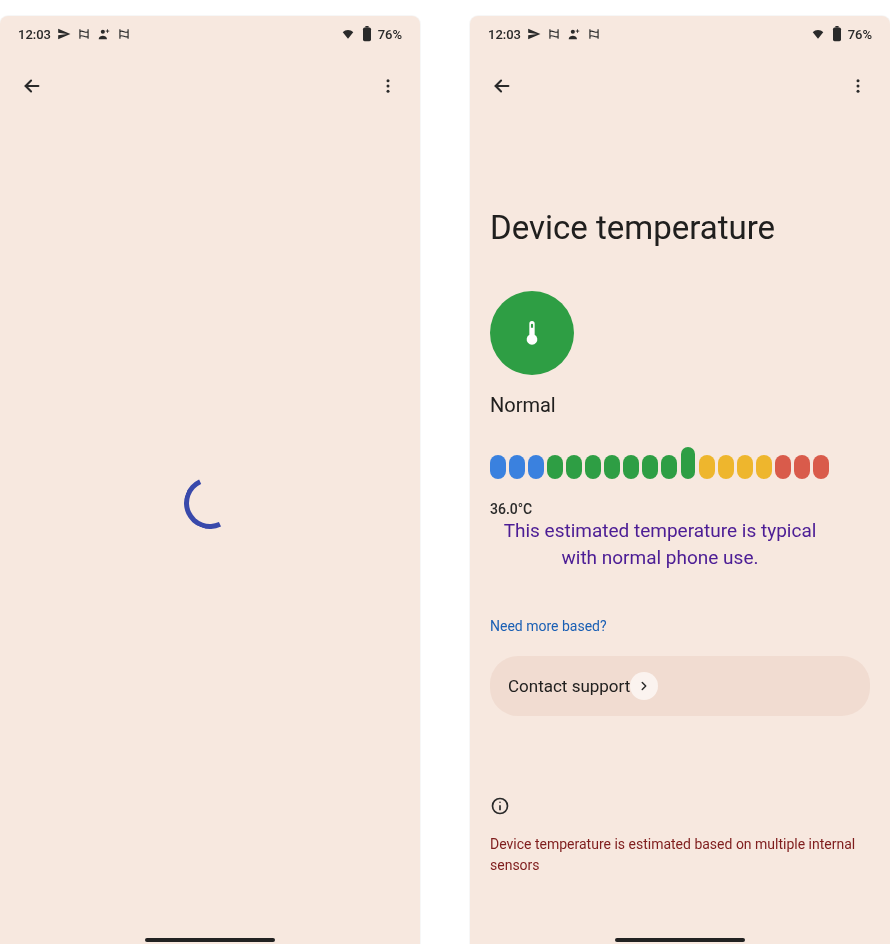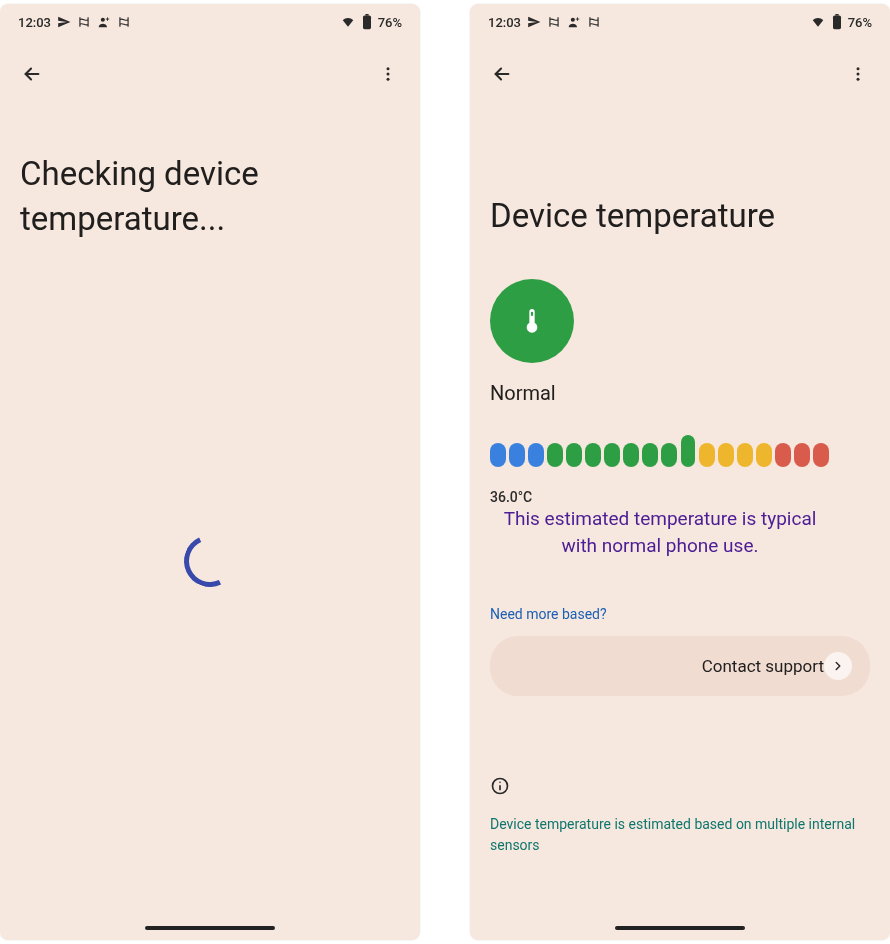--- a/index.html
+++ b/index.html
@@ -8,21 +8,21 @@
     --muted:#5b5b5b;
     --link:#1a5fb4;
     --green:#2e9e44;
     --pill-blue:#3a81df;
     --pill-green:#2e9e44;
     --pill-yellow:#eeb62d;
     --pill-red:#d95b4b;
     --card:#f1dcd1;
   }
   html,body{margin:0;padding:0;background:#fff;font-family:Roboto,-apple-system,Helvetica,Arial,sans-serif;}
-  .stage{width:890px;height:944px;display:flex;gap:50px;justify-content:center;align-items:flex-start;padding:4px 0;box-sizing:border-box;}
+  .stage{width:890px;height:944px;display:flex;gap:50px;justify-content:center;align-items:flex-start;padding:16px 0;box-sizing:border-box;}
   .phone{width:420px;height:936px;background:var(--bg);border-radius:8px;position:relative;overflow:hidden;box-shadow:0 0 0 1px rgba(0,0,0,0.03);}
   .phone-inner{position:absolute;inset:0;display:flex;flex-direction:column;}
   
   .statusbar{height:36px;display:flex;align-items:center;justify-content:space-between;padding:0 18px;color:#2a2a2a;font-size:13px;font-weight:500;}
   .statusbar .left, .statusbar .right{display:flex;align-items:center;gap:6px;}
   .ic{display:inline-flex;align-items:center;justify-content:center;}
   
   .appbar{height:56px;display:flex;align-items:center;justify-content:space-between;padding:0 12px;margin-top:6px;}
   .iconbtn{width:40px;height:40px;border-radius:50%;display:flex;align-items:center;justify-content:center;color:#2a2a2a;}
   
@@ -33,25 +33,25 @@
   
   .tempblock{display:flex;flex-direction:column;align-items:flex-start;margin-top:40px;}
   .thermo-circle{width:84px;height:84px;border-radius:50%;background:var(--green);display:flex;align-items:center;justify-content:center;}
   .status-label{font-size:20px;color:var(--text);margin-top:18px;}
   .meter{display:flex;gap:3px;margin-top:30px;align-items:flex-end;justify-content:center;}
   .pill{width:16px;height:24px;border-radius:9px;}
   .pill.current{height:32px;width:14px;border-radius:8px;margin:0 1px;}
   .temp-value{font-size:14px;font-weight:500;color:#2b2b2b;margin-top:22px;}
   .temp-desc{font-size:19px;color:#4c1d95;text-align:center;max-width:340px;line-height:1.45;}
   .helplink{color:#1a5fb4;font-size:14px;margin-top:46px;align-self:flex-start;}
-  .card{margin-top:14px;background:var(--card);border-radius:28px;height:60px;display:flex;align-items:center;justify-content:flex-end;padding:0 18px;}
+  .card{margin-top:22px;background:var(--card);border-radius:28px;height:60px;display:flex;align-items:center;justify-content:flex-start;padding:0 18px;}
   .card .label{font-size:17px;color:var(--text);}
   .chev{width:28px;height:28px;border-radius:50%;background:#fbf3ef;display:flex;align-items:center;justify-content:center;}
   .info-section{margin-top:80px;}
-  .info-text{font-size:14px;color:#0f766e;margin-top:14px;line-height:1.5;}
+  .info-text{font-size:14px;color:#7f1d1d;margin-top:14px;line-height:1.5;}
   .learn{color:#1a5fb4;font-size:14px;margin-top:18px;text-decoration:underline;text-underline-offset:3px;}
   
   .navpill{position:absolute;bottom:10px;left:50%;transform:translateX(-50%);width:130px;height:4px;border-radius:3px;background:#222;}
 </style>
 </head>
 <body>
 
 <div class="stage">
 
   <div class="phone">
@@ -108,21 +108,20 @@
         <div class="iconbtn">
           <svg width="18" height="18" viewBox="0 0 24 24" fill="#2a2a2a">
               <circle cx="12" cy="5" r="2"></circle>
               <circle cx="12" cy="12" r="2"></circle>
               <circle cx="12" cy="19" r="2"></circle>
             </svg>
         </div>
       </div>
 
       <div class="content">
-        <div class="h1">Checking device temperature...</div>
         <div class="spinner-wrap">
           <div class="spinner"></div>
         </div>
       </div>
 
       <div class="navpill"></div>
     </div>
   </div>
 
   <div class="phone">

